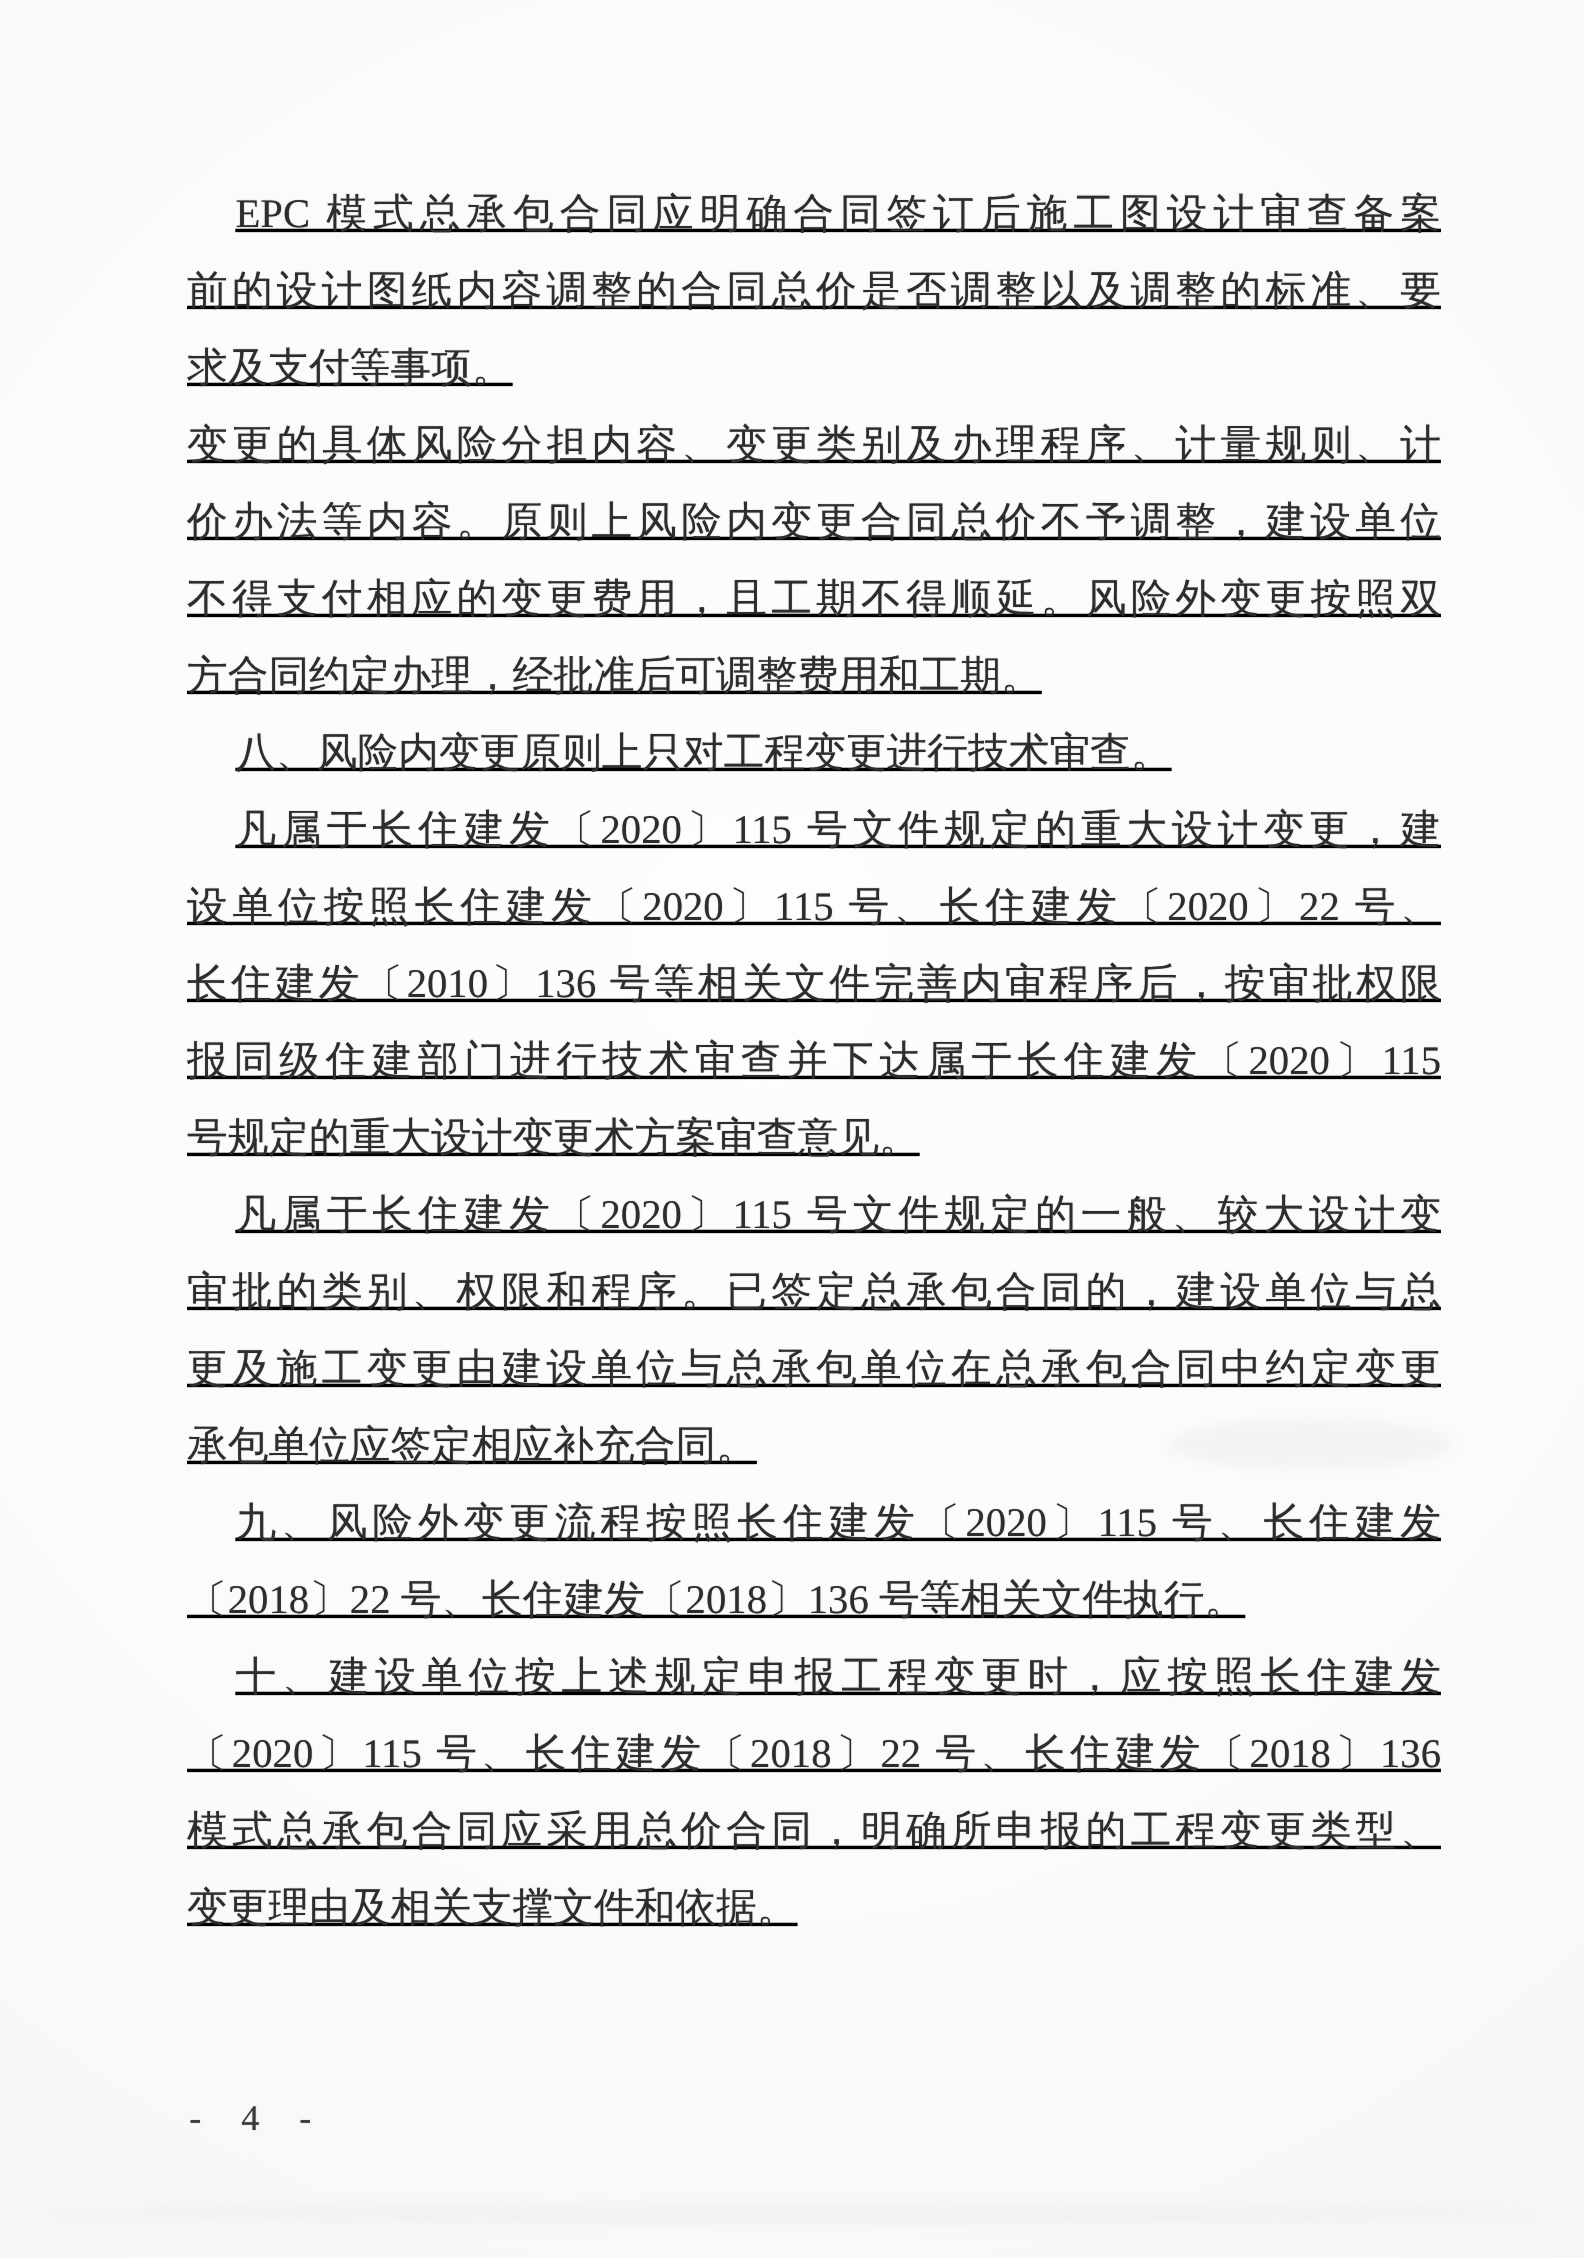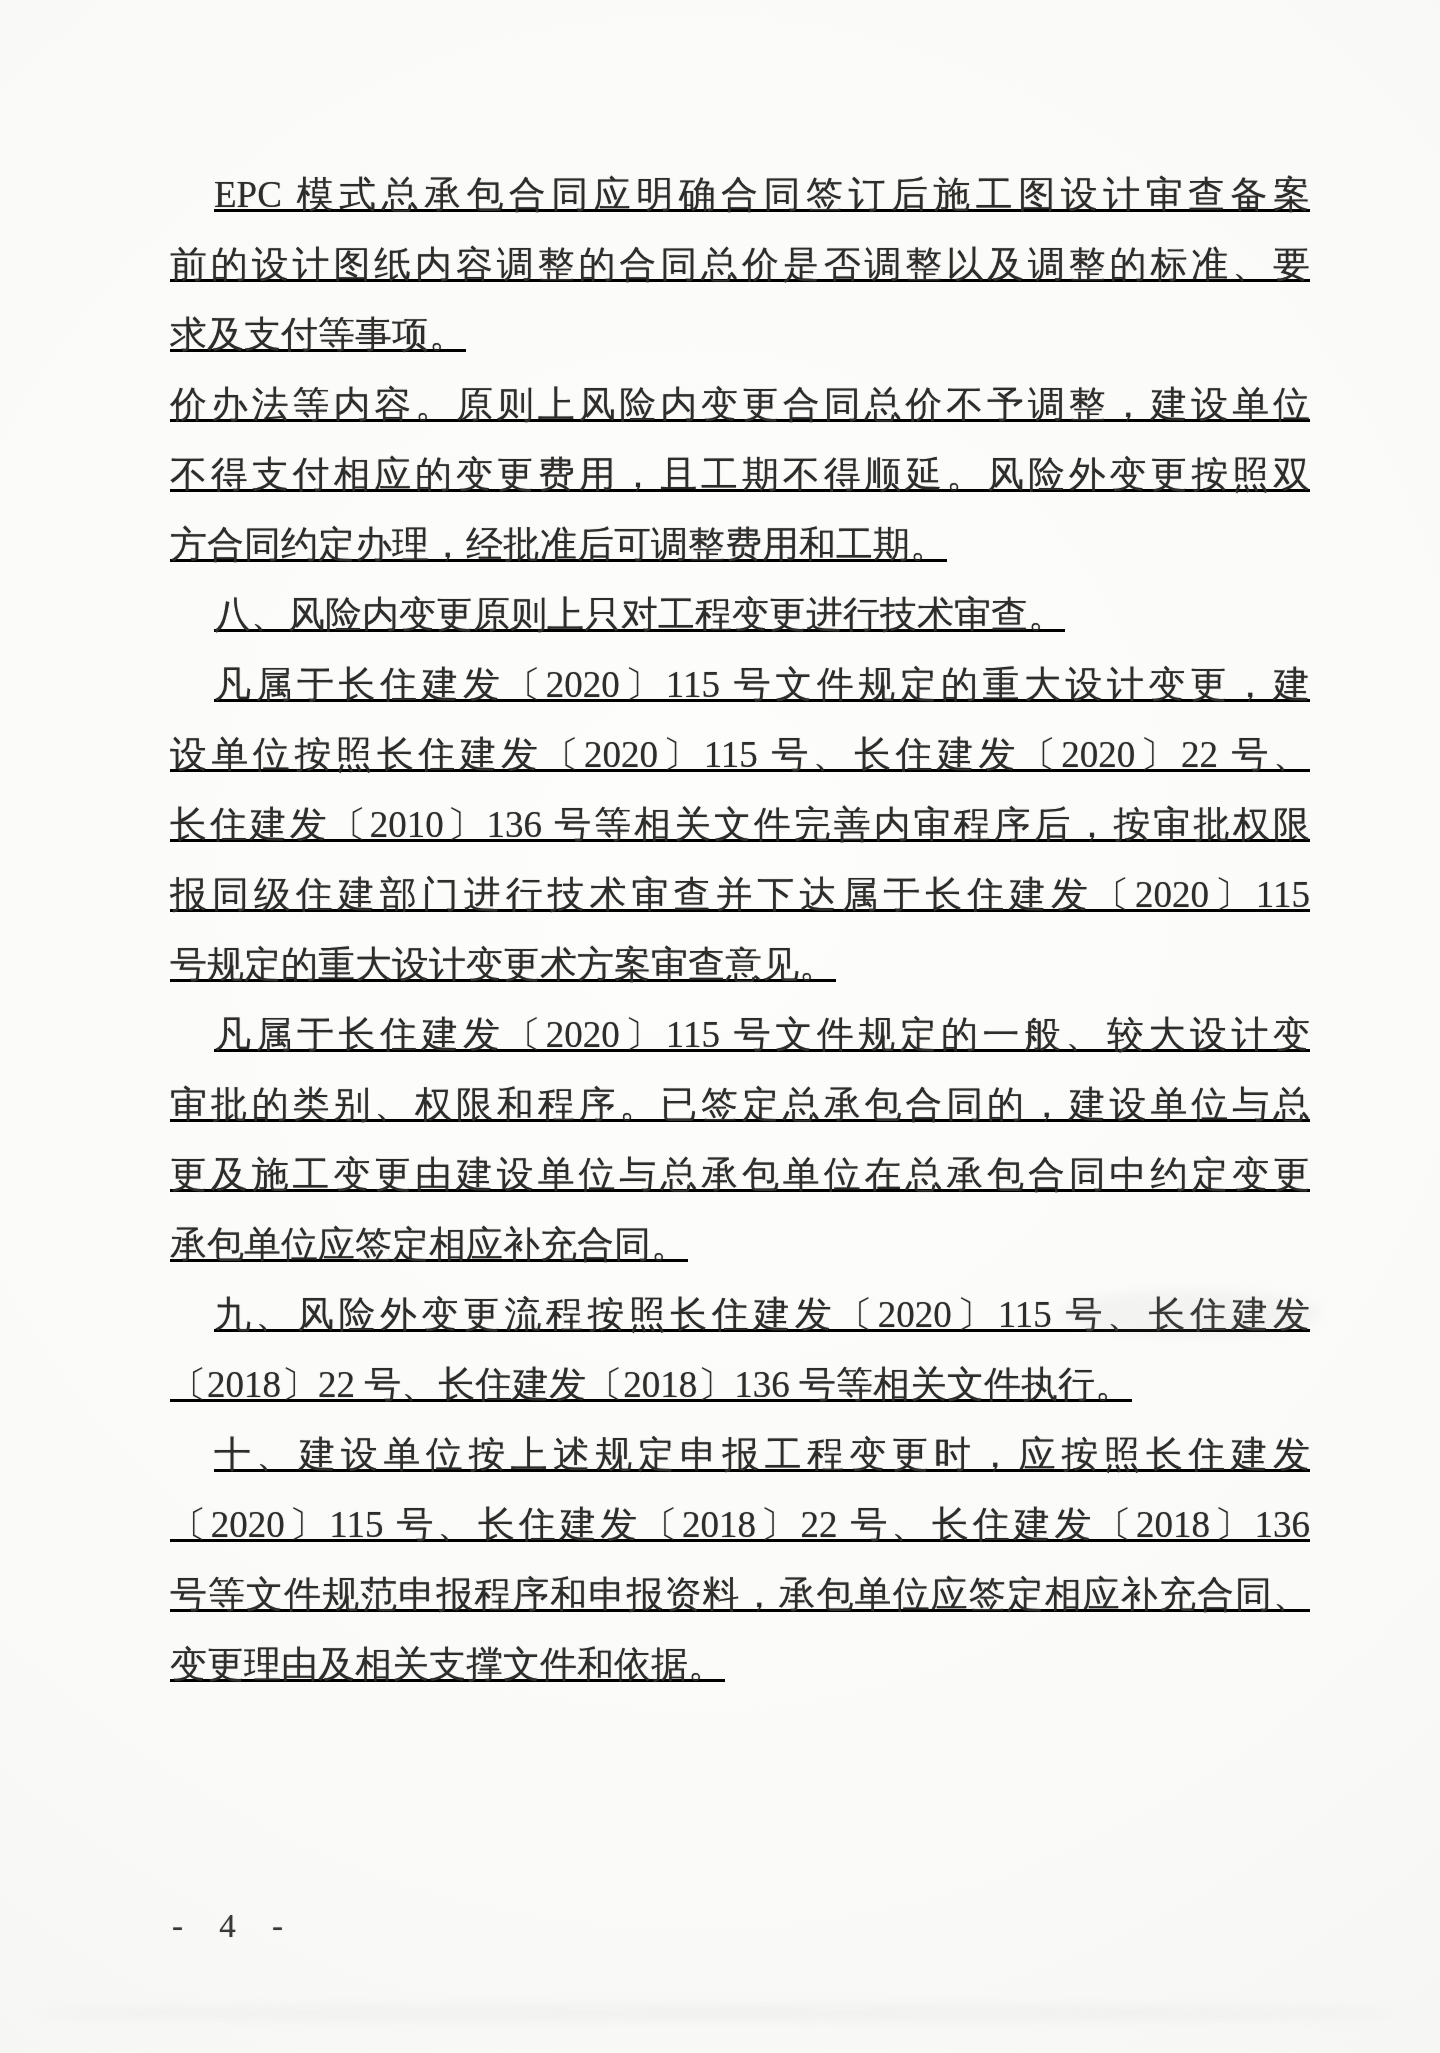--- a/index.html
+++ b/index.html
@@ -73,20 +73,21 @@
 <body>
 
 <div class="page">
   <div class="doc-body">
       <div class="para">
         <div class="line indent fill">EPC 模式总承包合同应明确合同签订后施工图设计审查备案</div>
         <div class="line fill">前的设计图纸内容调整的合同总价是否调整以及调整的标准、要</div>
         <div class="line">求及支付等事项。</div>
       </div>
       <div class="para">
+        <div class="line fill">变更的具体风险分担内容、变更类别及办理程序、计量规则、计</div>
         <div class="line fill">价办法等内容。原则上风险内变更合同总价不予调整，建设单位</div>
         <div class="line fill">不得支付相应的变更费用，且工期不得顺延。风险外变更按照双</div>
         <div class="line">方合同约定办理，经批准后可调整费用和工期。</div>
       </div>
       <div class="para">
         <div class="line indent">八、风险内变更原则上只对工程变更进行技术审查。</div>
       </div>
       <div class="para">
         <div class="line indent fill">凡属于长住建发〔2020〕115 号文件规定的重大设计变更，建</div>
         <div class="line fill">设单位按照长住建发〔2020〕115 号、长住建发〔2020〕22 号、</div>
@@ -100,20 +101,20 @@
         <div class="line fill">更及施工变更由建设单位与总承包单位在总承包合同中约定变更</div>
         <div class="line">承包单位应签定相应补充合同。</div>
       </div>
       <div class="para">
         <div class="line indent fill">九、风险外变更流程按照长住建发〔2020〕115 号、长住建发</div>
         <div class="line">〔2018〕22 号、长住建发〔2018〕136 号等相关文件执行。</div>
       </div>
       <div class="para">
         <div class="line indent fill">十、建设单位按上述规定申报工程变更时，应按照长住建发</div>
         <div class="line fill">〔2020〕115 号、长住建发〔2018〕22 号、长住建发〔2018〕136</div>
-        <div class="line fill">号等文件规范申报程序和申报资料，承包单位应签定相应补充合同、</div>
+        <div class="line fill">模式总承包合同应采用总价合同，明确所申报的工程变更类型、</div>
         <div class="line">变更理由及相关支撑文件和依据。</div>
       </div>
     </div>
   <div class="scan-smudge smudge-a"></div>
   <div class="scan-smudge smudge-b"></div>
   <div class="page-number">- 4 -</div>
 </div>
 
 </body></html>

